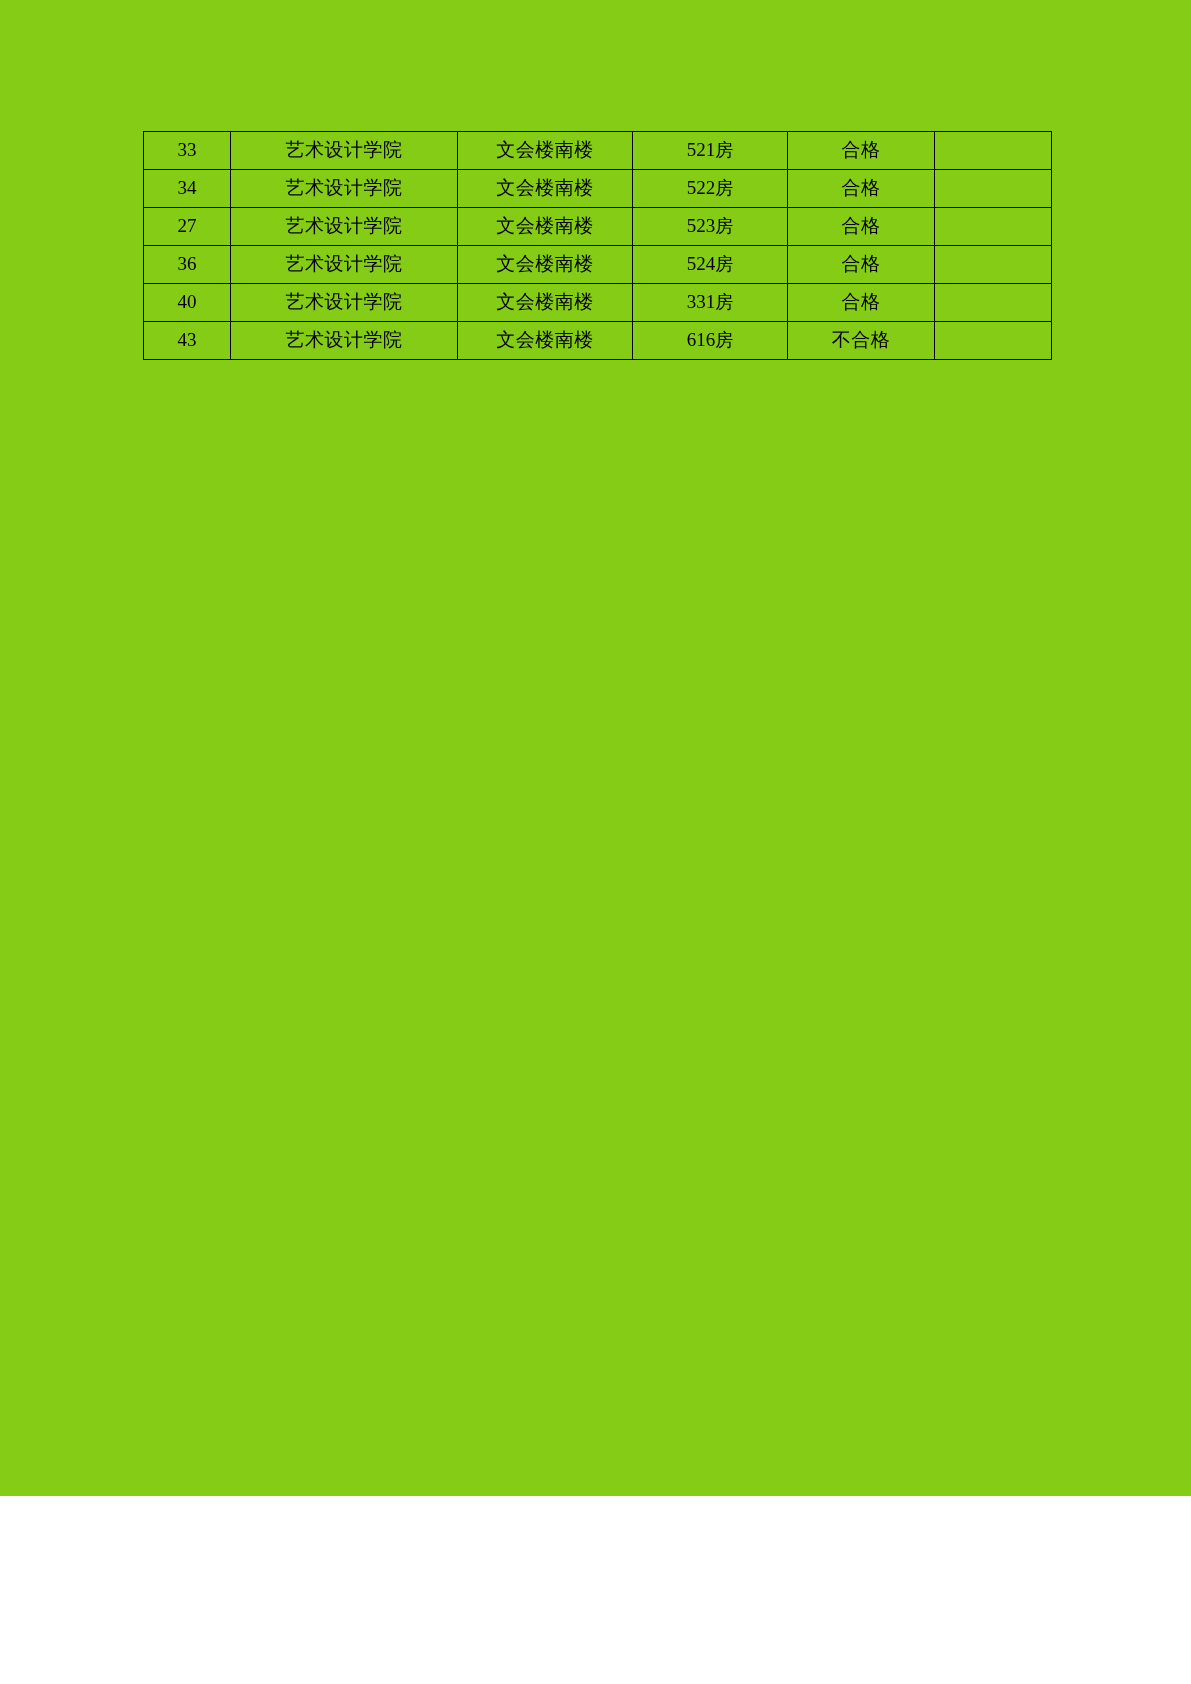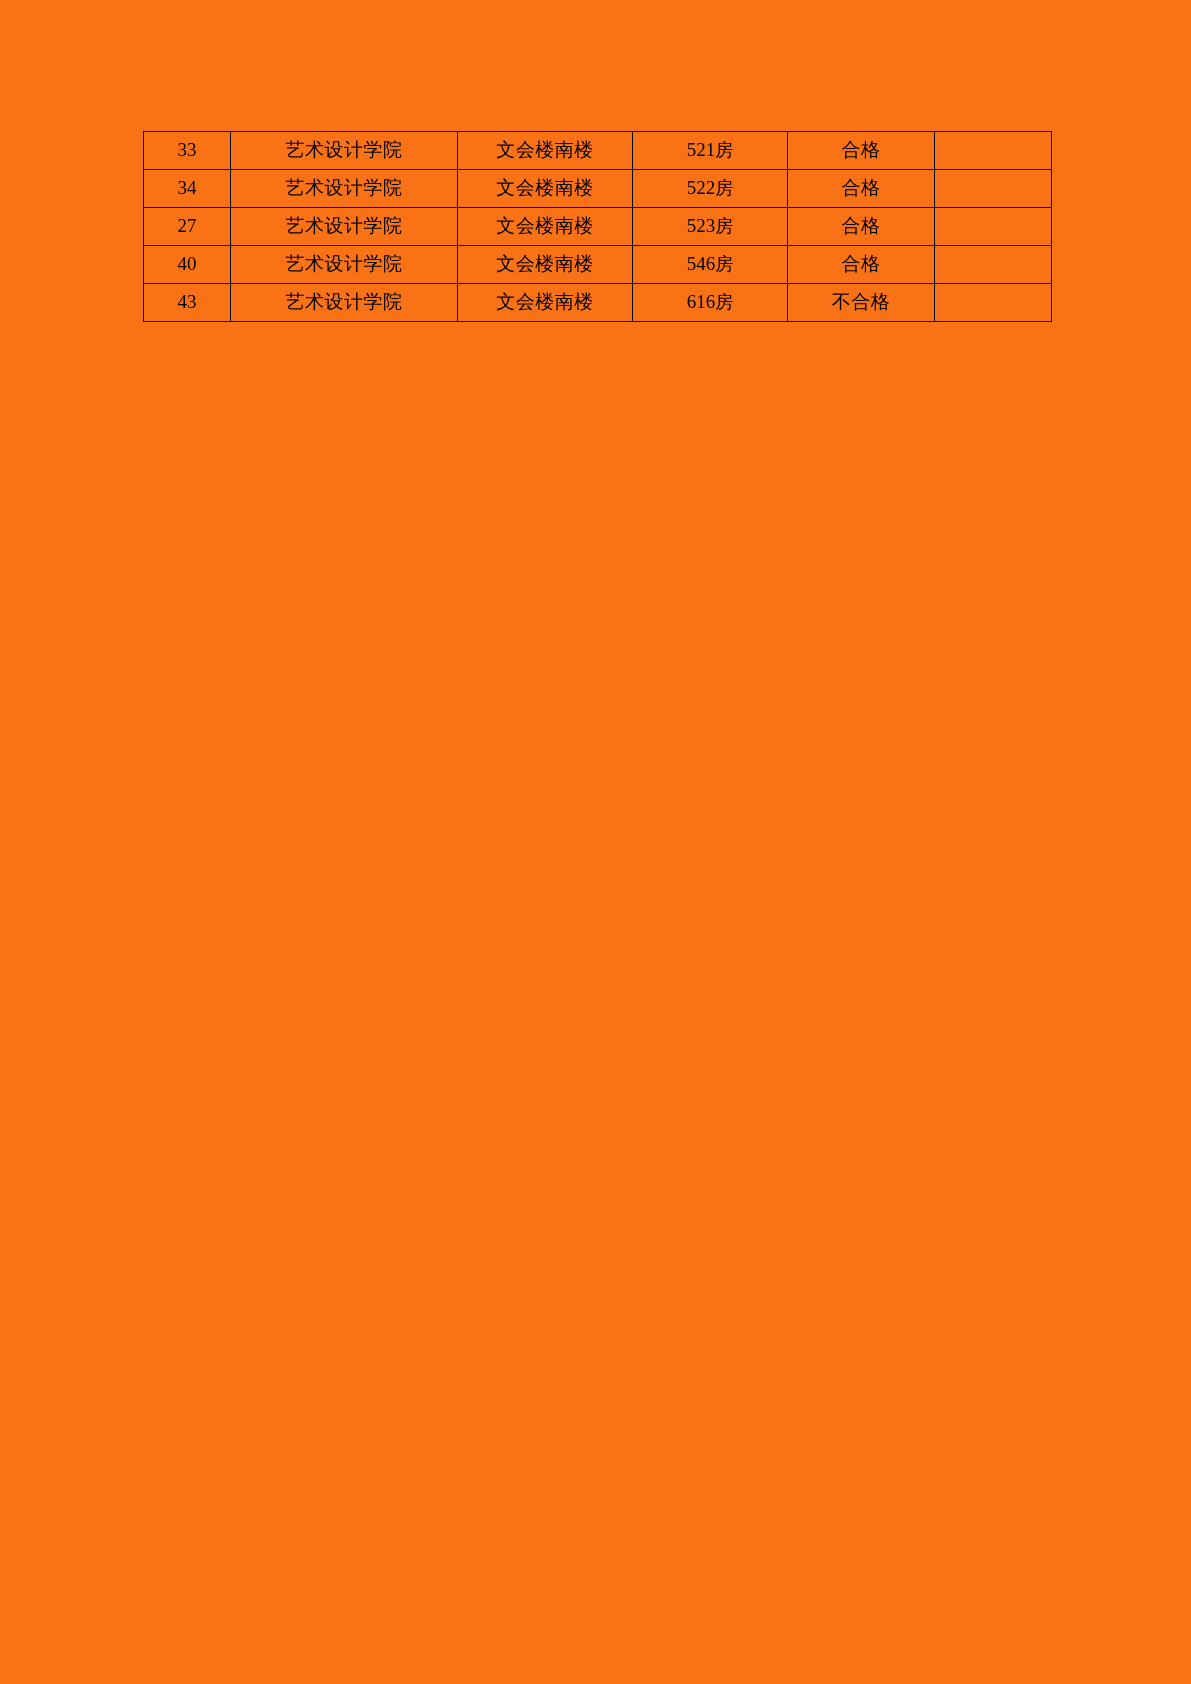--- a/index.html
+++ b/index.html
@@ -13,22 +13,22 @@
     font-family: "Liberation Serif", "DejaVu Serif", serif;
     color: #000000;
     position: relative;
     overflow: hidden;
   }
   .page {
     position: absolute;
     top: 0;
     left: 0;
     width: 1191px;
-    height: 1684px;
-    background: #f97316;
+    height: 1496px;
+    background: #84cc16;
   }
   .doc-table {
     position: absolute;
     left: 143px;
     top: 131px;
     border-collapse: collapse;
     table-layout: fixed;
   }
   .doc-table td {
     border: 1px solid #000000;
@@ -100,29 +100,37 @@
 
       <tr>
         <td class="num">27</td>
         <td class="cn">艺术设计学院</td>
         <td class="cn">文会楼南楼</td>
         <td class="room"><span>523</span><span class="suffix">房</span></td>
         <td class="cn">合格</td>
         <td class="cn"></td>
       </tr>
 
+      <tr>
+        <td class="num">36</td>
+        <td class="cn">艺术设计学院</td>
+        <td class="cn">文会楼南楼</td>
+        <td class="room"><span>524</span><span class="suffix">房</span></td>
+        <td class="cn">合格</td>
+        <td class="cn"></td>
+      </tr>
 
 
 
 
       <tr>
         <td class="num">40</td>
         <td class="cn">艺术设计学院</td>
         <td class="cn">文会楼南楼</td>
-        <td class="room"><span>546</span><span class="suffix">房</span></td>
+        <td class="room"><span>331</span><span class="suffix">房</span></td>
         <td class="cn">合格</td>
         <td class="cn"></td>
       </tr>
 
 
 
       <tr>
         <td class="num">43</td>
         <td class="cn">艺术设计学院</td>
         <td class="cn">文会楼南楼</td>

